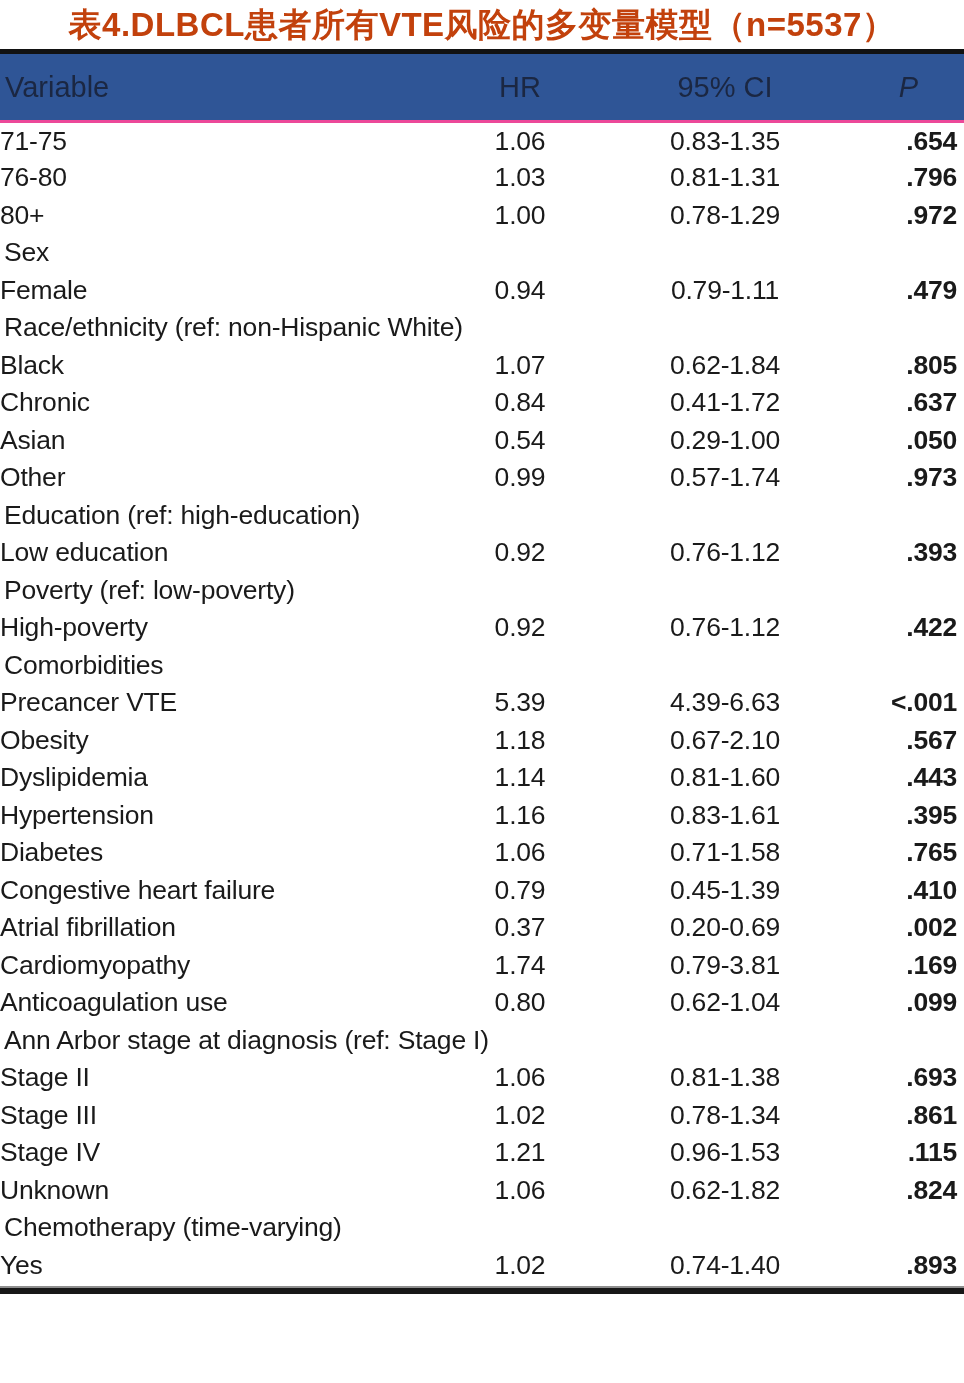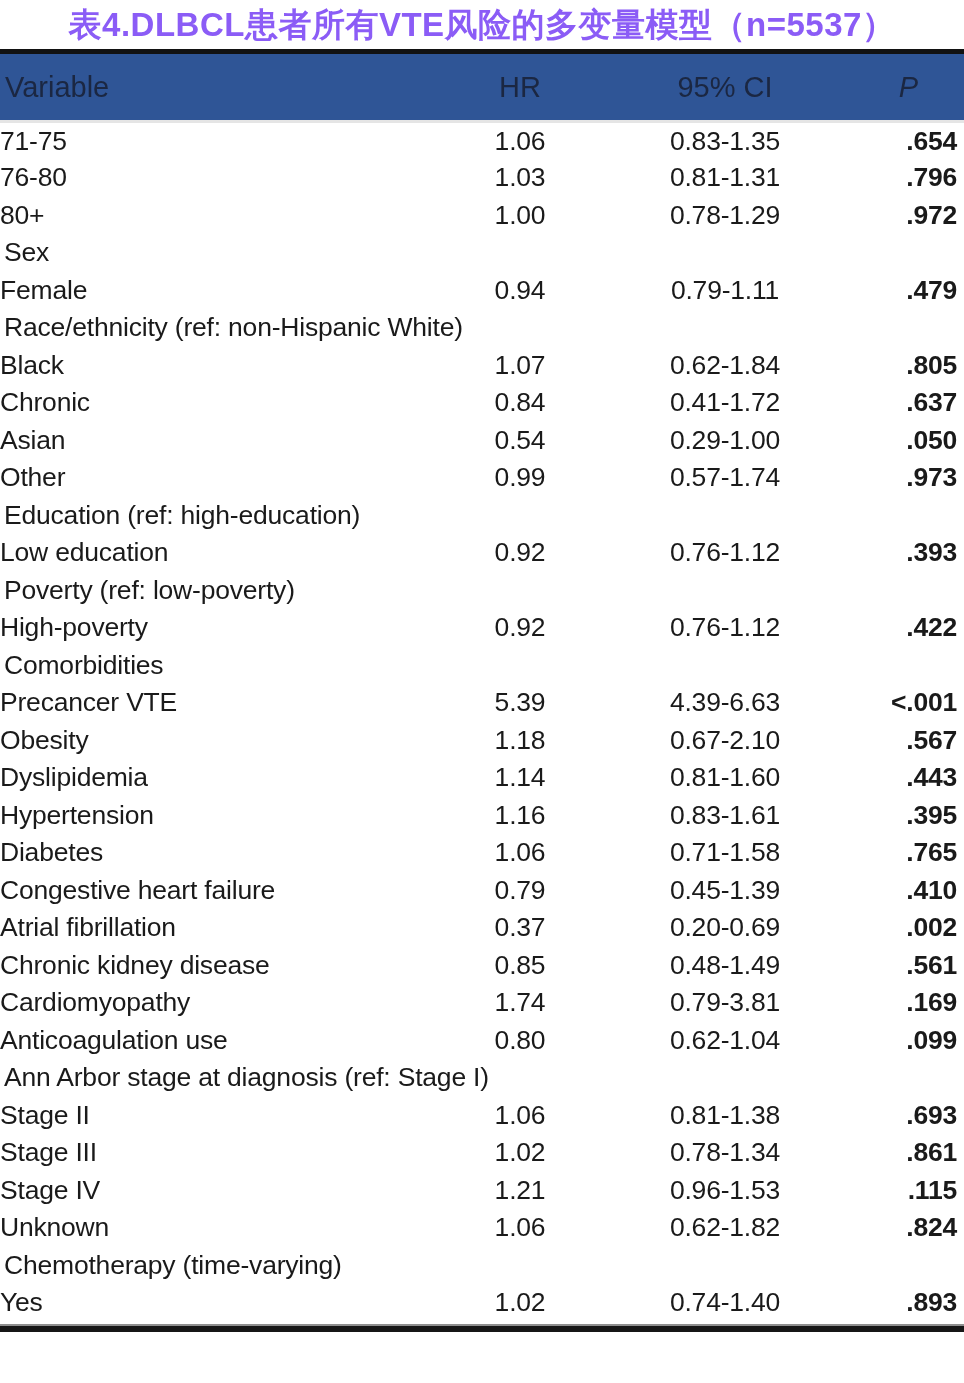--- a/index.html
+++ b/index.html
@@ -14,40 +14,40 @@
     height: 1383px;
     background: #ffffff;
     overflow: hidden;
   }
   .table-title {
     text-align: center;
     font-weight: bold;
     font-size: 33px;
     line-height: 40px;
     padding-top: 5px;
-    color: #8b5cf6;
+    color: #c2410c;
     letter-spacing: 0.5px;
     font-family: "Liberation Sans", "DejaVu Sans", sans-serif;
   }
   table.results-table {
     width: 964px;
     border-collapse: collapse;
     table-layout: fixed;
     margin-top: 4px;
     border-top: 5px solid #121212;
   }
   thead tr {
     background: #2F5596;
     height: 70px;
   }
   thead th {
     font-weight: normal;
     font-size: 29px;
     color: #1B2742;
-    border-bottom: 3px solid #e5e5e5;
+    border-bottom: 3px solid #ec4899;
     white-space: nowrap;
   }
   th.col-variable { text-align: left; padding-left: 5px; }
   th.col-hr { text-align: center; }
   th.col-ci { text-align: center; }
   th.col-p  { text-align: right; padding-right: 46px; font-style: italic; }
   tbody tr:first-child td { border-top: 2px solid #C6D0E0; }
   tbody td {
     height: 37.5px;
     font-size: 26.5px;
@@ -198,26 +198,20 @@
           <td class="ci">0.45-1.39</td>
           <td class="p">.410</td>
         </tr>
         <tr>
           <td class="variable">Atrial fibrillation</td>
           <td class="hr">0.37</td>
           <td class="ci">0.20-0.69</td>
           <td class="p">.002</td>
         </tr>
         <tr>
-          <td class="variable">Chronic kidney disease</td>
-          <td class="hr">0.85</td>
-          <td class="ci">0.48-1.49</td>
-          <td class="p">.561</td>
-        </tr>
-        <tr>
           <td class="variable">Cardiomyopathy</td>
           <td class="hr">1.74</td>
           <td class="ci">0.79-3.81</td>
           <td class="p">.169</td>
         </tr>
         <tr>
           <td class="variable">Anticoagulation use</td>
           <td class="hr">0.80</td>
           <td class="ci">0.62-1.04</td>
           <td class="p">.099</td>

